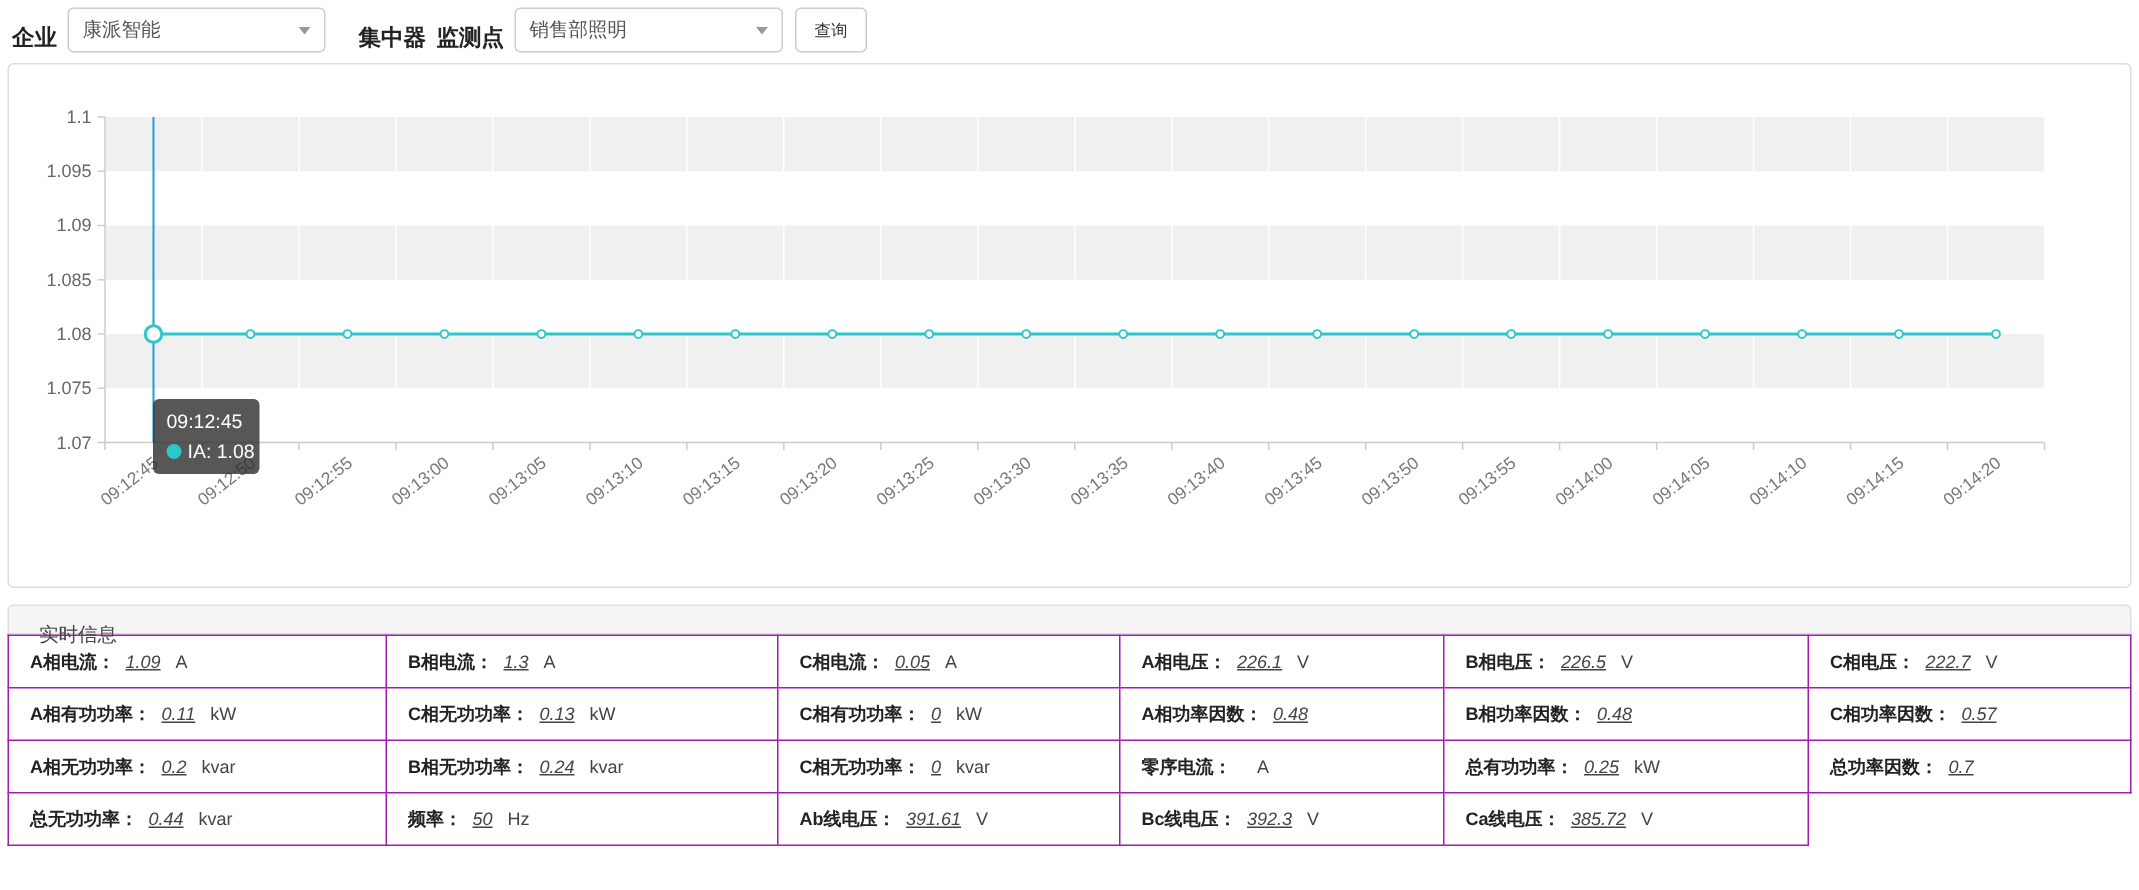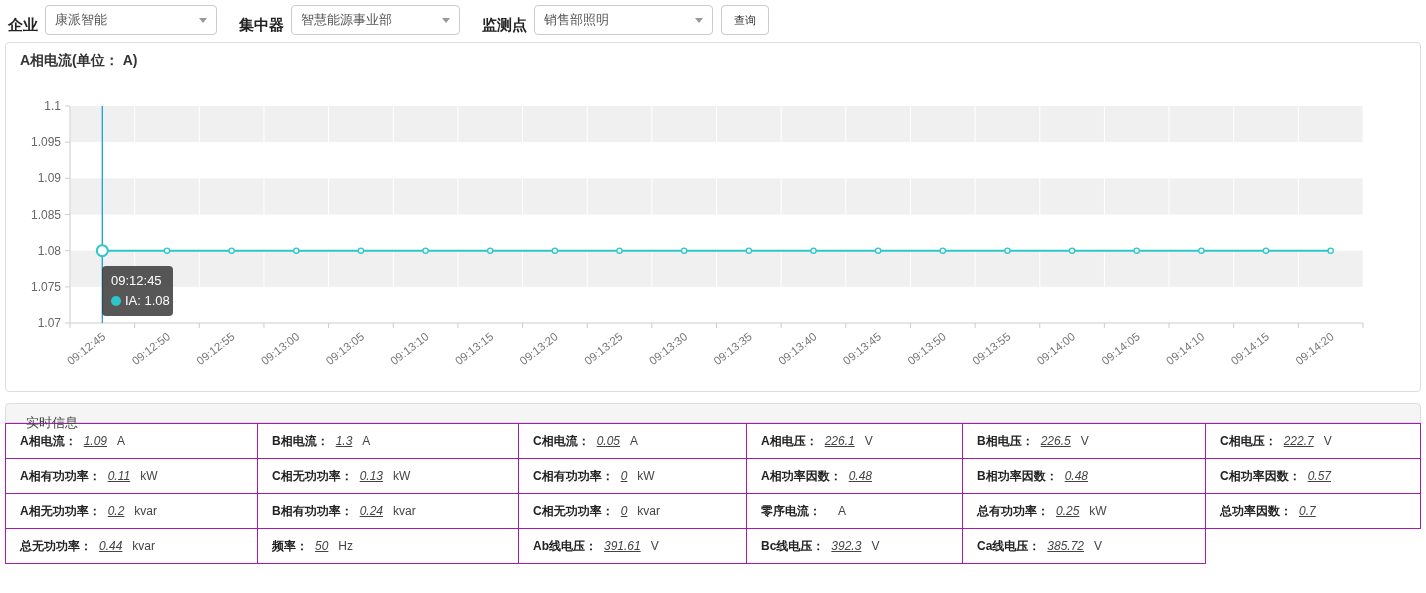--- a/index.html
+++ b/index.html
@@ -141,34 +141,29 @@
 </head>
 <body>
 
 <div class="topbar">
   <span class="field-label">企业</span>
   <div class="select-box sel-enterprise">
     <span>康派智能</span>
     <span class="caret"></span>
   </div>
   <span class="field-label">集中器</span>
-  <div class="select-box sel-concentrator">
-    <span>智慧能源事业部</span>
-    <span class="caret"></span>
-  </div>
   <span class="field-label">监测点</span>
   <div class="select-box sel-monitor">
     <span>销售部照明</span>
     <span class="caret"></span>
   </div>
   <button class="query-btn">查询</button>
 </div>
 
 <div class="chart-panel">
-  <div class="chart-title">A相电流(单位： A)</div>
   <div class="chart-svg-wrap" id="chart-wrap"><svg viewBox="0 0 1412 320" width="1412" height="320">
         <rect x="64" y="35" width="1293" height="36.166666666666664" fill="#f0f0f0"></rect>
         <rect x="64" y="107.33333333333333" width="1293" height="36.166666666666664" fill="#f0f0f0"></rect>
         <rect x="64" y="179.66666666666666" width="1293" height="36.166666666666664" fill="#f0f0f0"></rect>
         <line x1="64" y1="35" x2="64" y2="252" stroke="#fff" stroke-width="1"></line>
         <line x1="64" y1="252" x2="64" y2="257" stroke="#ccc" stroke-width="1"></line>
         <line x1="128.65" y1="35" x2="128.65" y2="252" stroke="#fff" stroke-width="1"></line>
         <line x1="128.65" y1="252" x2="128.65" y2="257" stroke="#ccc" stroke-width="1"></line>
         <line x1="193.3" y1="35" x2="193.3" y2="252" stroke="#fff" stroke-width="1"></line>
         <line x1="193.3" y1="252" x2="193.3" y2="257" stroke="#ccc" stroke-width="1"></line>
@@ -298,21 +293,21 @@
         <tr>
           <td><span class="cell-label">A相有功功率：</span><span class="cell-value">0.11</span><span class="cell-unit">kW</span></td>
           <td><span class="cell-label">C相无功功率：</span><span class="cell-value">0.13</span><span class="cell-unit">kW</span></td>
           <td><span class="cell-label">C相有功功率：</span><span class="cell-value">0</span><span class="cell-unit">kW</span></td>
           <td><span class="cell-label">A相功率因数：</span><span class="cell-value">0.48</span></td>
           <td><span class="cell-label">B相功率因数：</span><span class="cell-value">0.48</span></td>
           <td><span class="cell-label">C相功率因数：</span><span class="cell-value">0.57</span></td>
         </tr>
         <tr>
           <td><span class="cell-label">A相无功功率：</span><span class="cell-value">0.2</span><span class="cell-unit">kvar</span></td>
-          <td><span class="cell-label">B相有功功率：</span><span class="cell-value">0.24</span><span class="cell-unit">kvar</span></td>
+          <td><span class="cell-label">B相无功功率：</span><span class="cell-value">0.24</span><span class="cell-unit">kvar</span></td>
           <td><span class="cell-label">C相无功功率：</span><span class="cell-value">0</span><span class="cell-unit">kvar</span></td>
           <td><span class="cell-label">零序电流：</span><span class="cell-value"></span><span class="cell-unit">A</span></td>
           <td><span class="cell-label">总有功功率：</span><span class="cell-value">0.25</span><span class="cell-unit">kW</span></td>
           <td><span class="cell-label">总功率因数：</span><span class="cell-value">0.7</span></td>
         </tr>
         <tr>
           <td><span class="cell-label">总无功功率：</span><span class="cell-value">0.44</span><span class="cell-unit">kvar</span></td>
           <td><span class="cell-label">频率：</span><span class="cell-value">50</span><span class="cell-unit">Hz</span></td>
           <td><span class="cell-label">Ab线电压：</span><span class="cell-value">391.61</span><span class="cell-unit">V</span></td>
           <td><span class="cell-label">Bc线电压：</span><span class="cell-value">392.3</span><span class="cell-unit">V</span></td>

